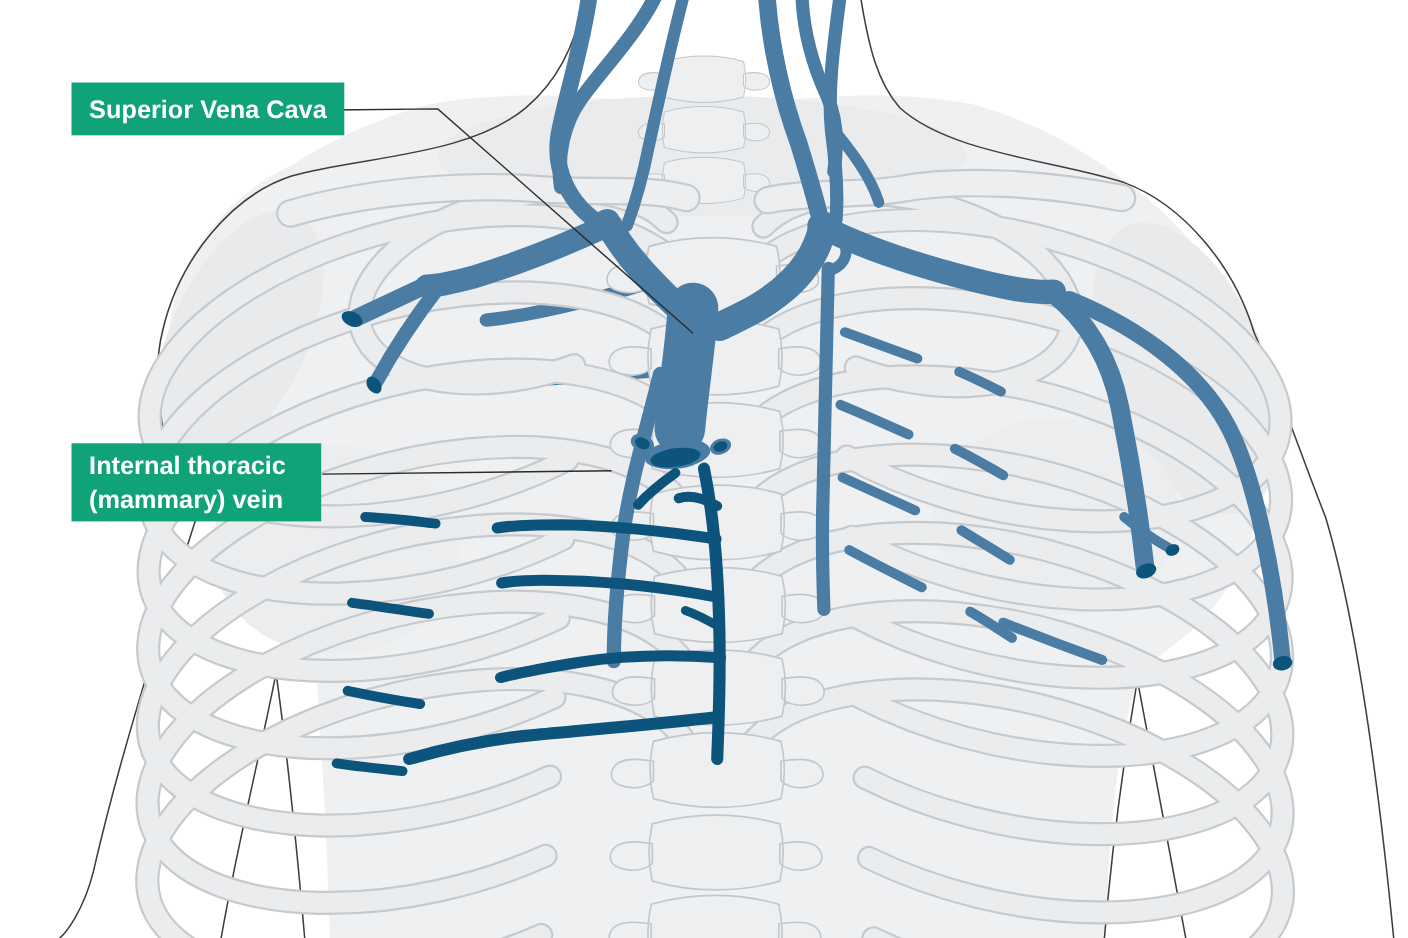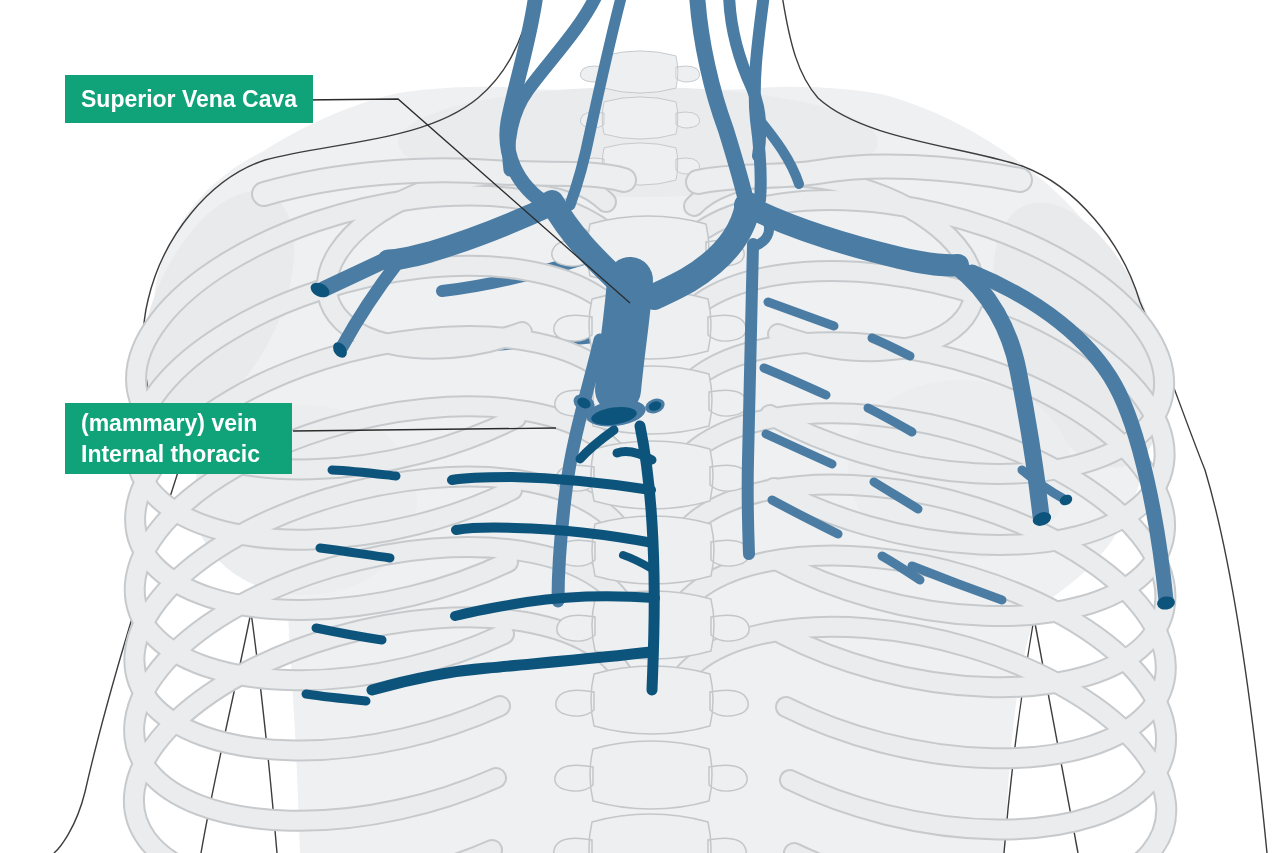--- a/index.html
+++ b/index.html
@@ -211,17 +211,17 @@
   <g fill="none" stroke="#2b2b2b" stroke-width="1.3">
     <path d="M 303,100 L 398,99 L 630,303"></path>
     <path d="M 293,431 L 556,428"></path>
   </g>
 </svg>
 
 <div class="badge" id="badge-svc">
   <span>Superior Vena Cava</span>
 </div>
 <div class="badge" id="badge-it">
+  <span>Internal thoracic</span>
   <span>(mammary) vein</span>
-  <span>Internal thoracic</span>
 </div>
 
 </div>
 
 </body></html>

